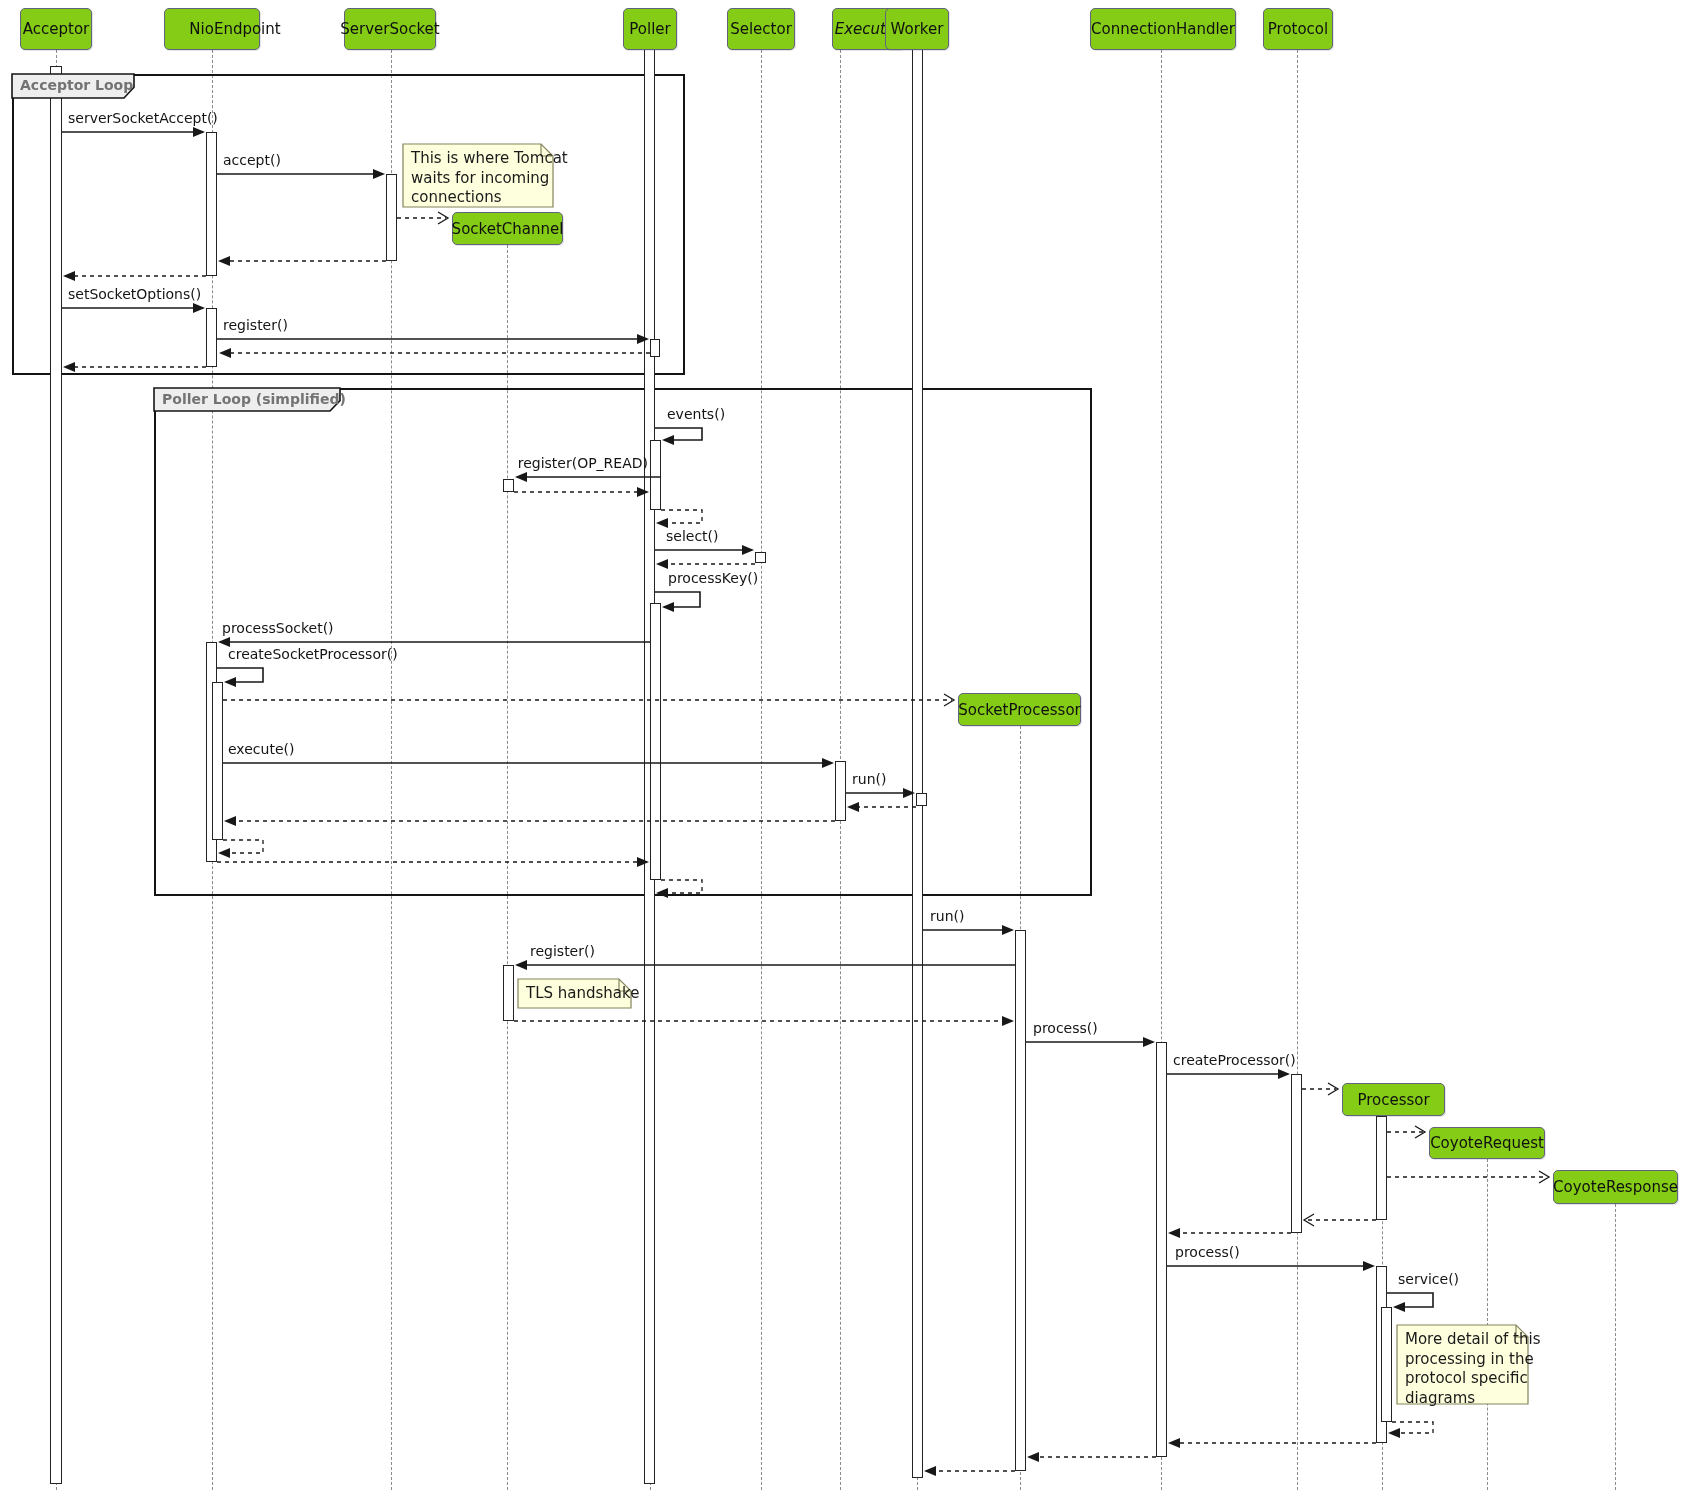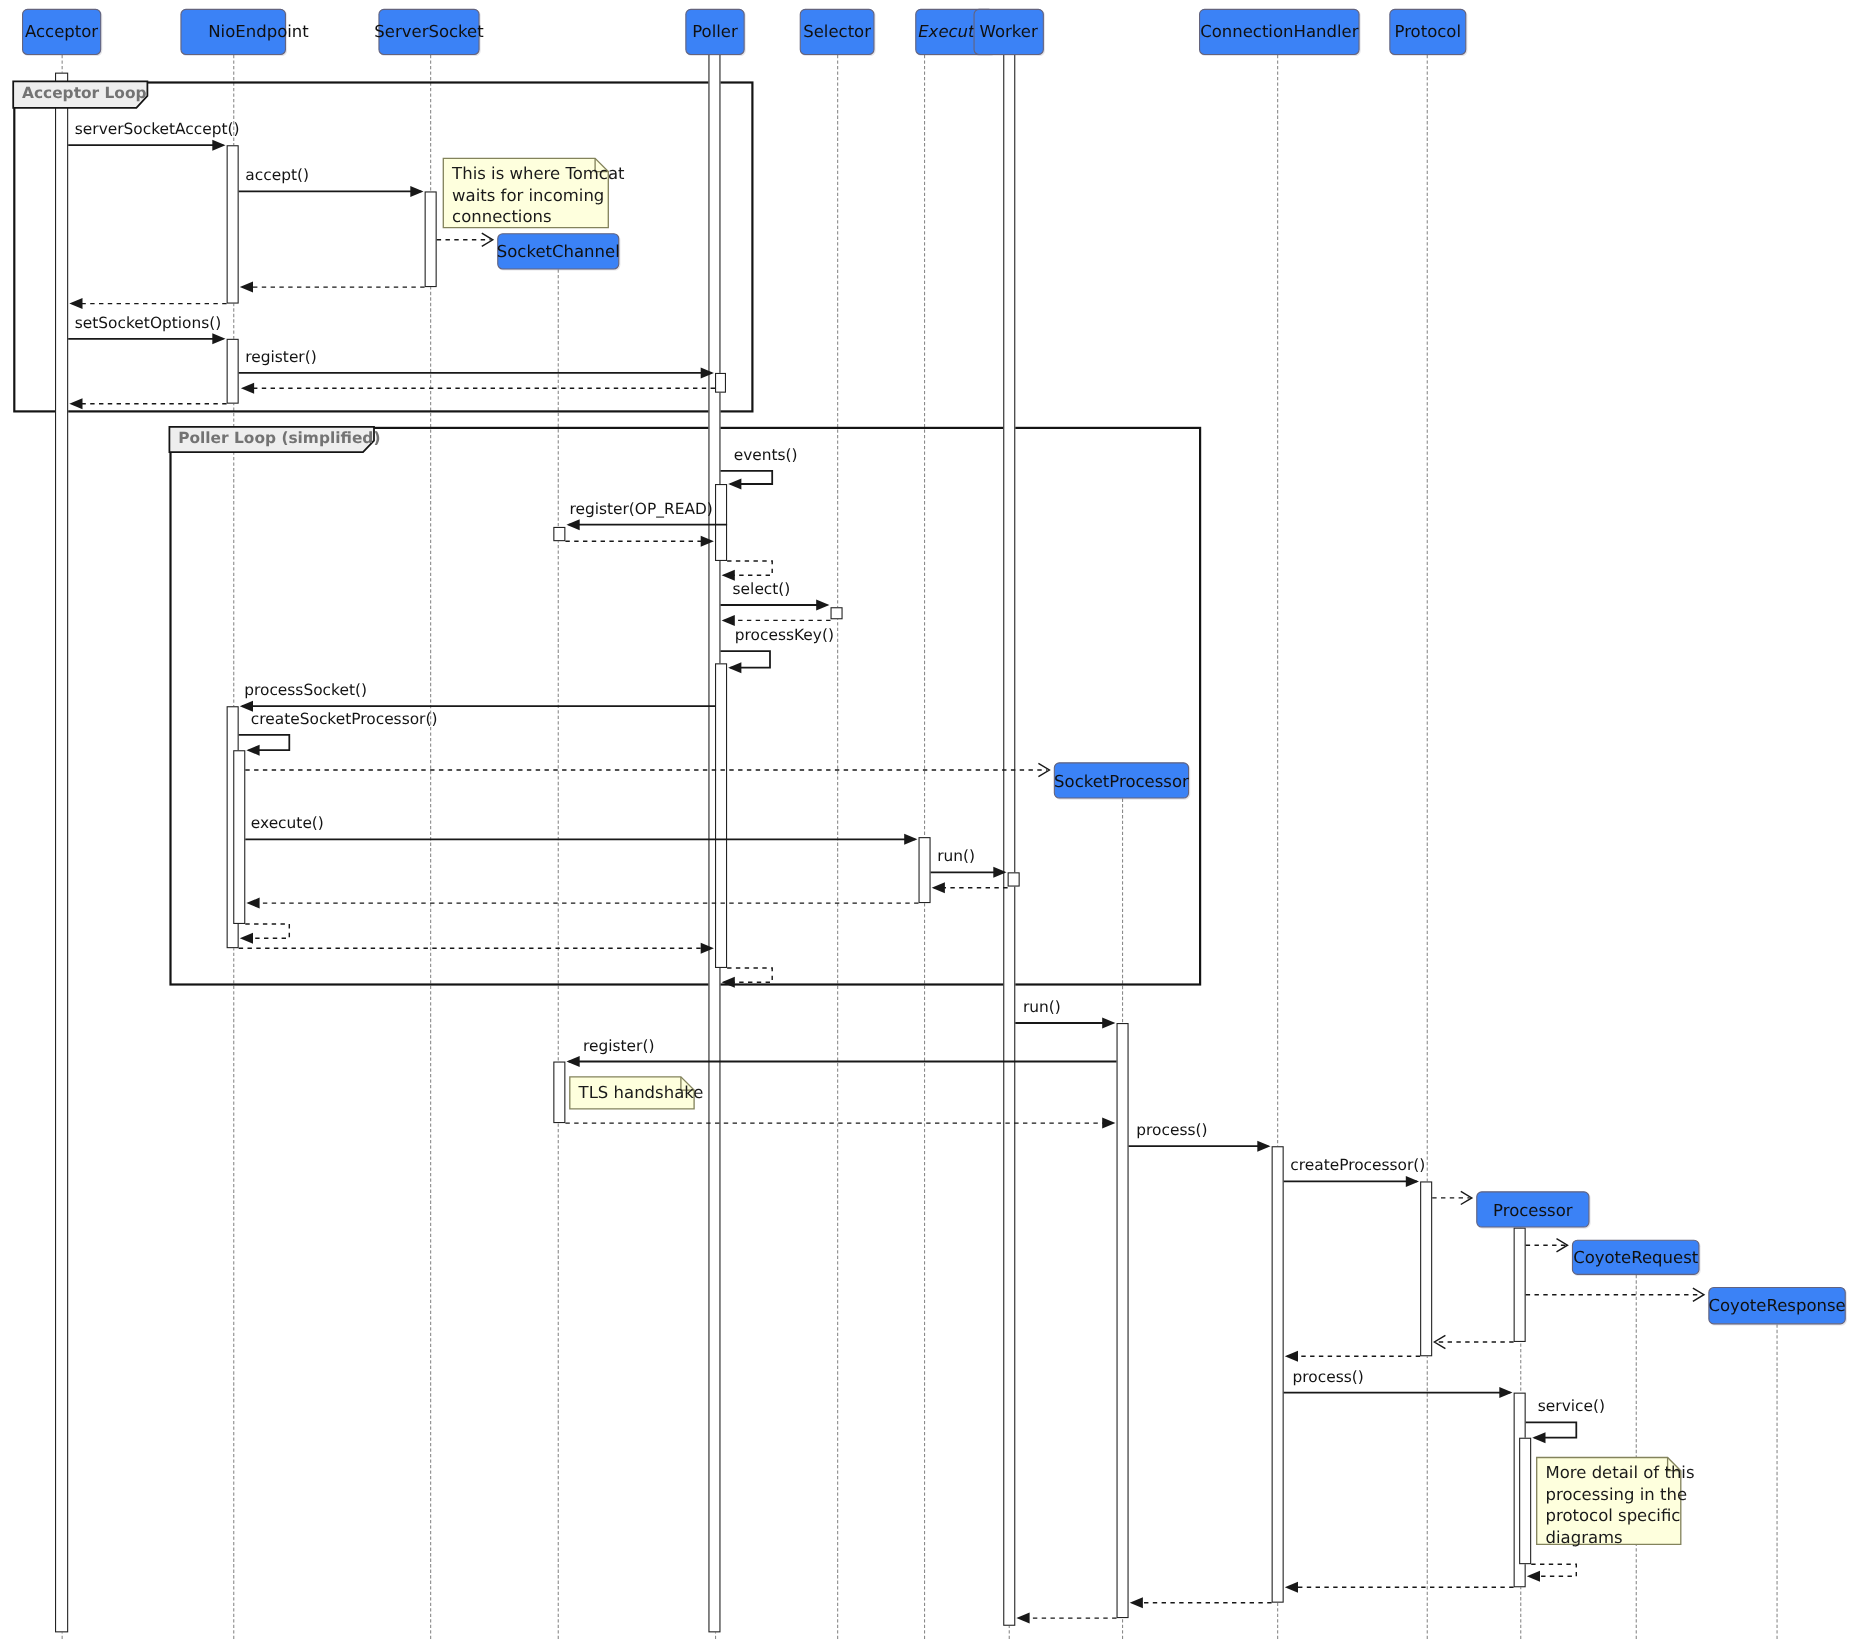--- a/index.html
+++ b/index.html
@@ -3,21 +3,21 @@
 <meta charset="utf-8">
 <style>
   html,body{margin:0;padding:0;background:#fff;}
   #stage{position:relative;width:1682px;height:1495px;background:#ffffff;overflow:hidden;
          font-family:"DejaVu Sans","Liberation Sans",sans-serif;color:#111;}
   .lifeline{position:absolute;width:0;border-left:1px dashed #8a8a8a;}
   .frame{position:absolute;border:2px solid #141414;background:transparent;}
   .frame-label{position:absolute;font-size:14px;font-weight:bold;color:#737373;
                padding:3px 14px 0 8px;white-space:nowrap;}
   .activation{position:absolute;background:#ffffff;border:1.4px solid #232323;box-sizing:border-box;}
-  .participant{position:absolute;background:#3b82f6;border:1px solid #63637E;border-radius:5px;
+  .participant{position:absolute;background:#84cc16;border:1px solid #63637E;border-radius:5px;
                display:flex;align-items:center;justify-content:center;font-size:15px;color:#101010;
                box-sizing:border-box;box-shadow:1px 1px 0 rgba(80,80,110,0.15);}
   .msg-label{position:absolute;font-size:14px;white-space:nowrap;color:#141414;height:18px;line-height:18px;}
   .msg-label.right{text-align:right;}
   .note-text{position:absolute;font-size:15px;line-height:19.5px;color:#1a1a1a;white-space:nowrap;}
   svg{position:absolute;left:0;top:0;pointer-events:none;}
   .layer{position:absolute;left:0;top:0;width:100%;height:100%;}
 </style>
 </head>
 <body>

